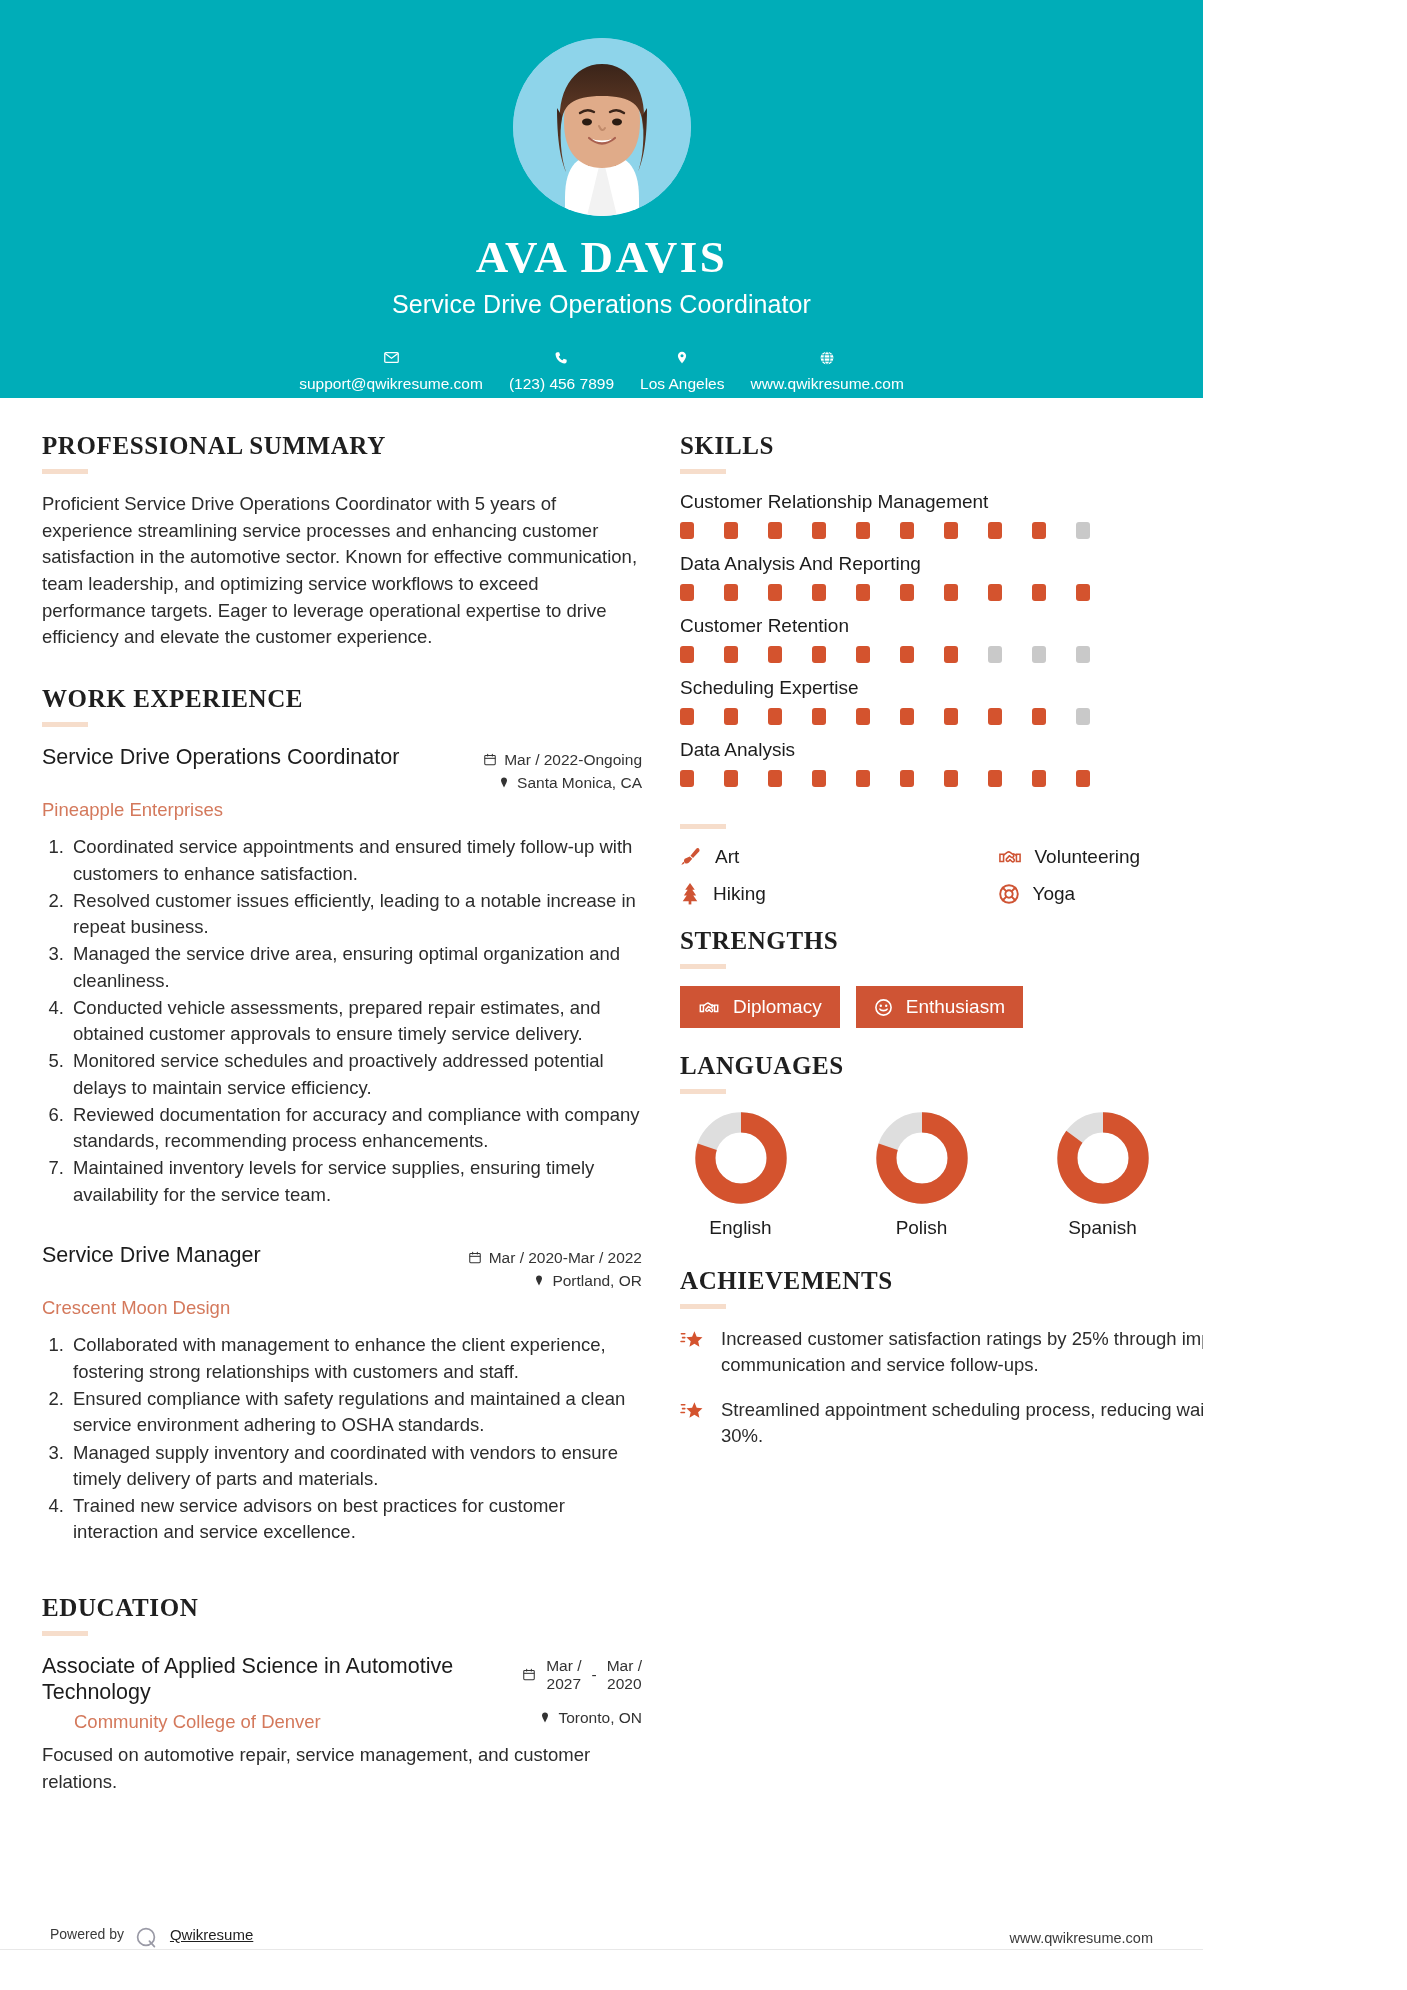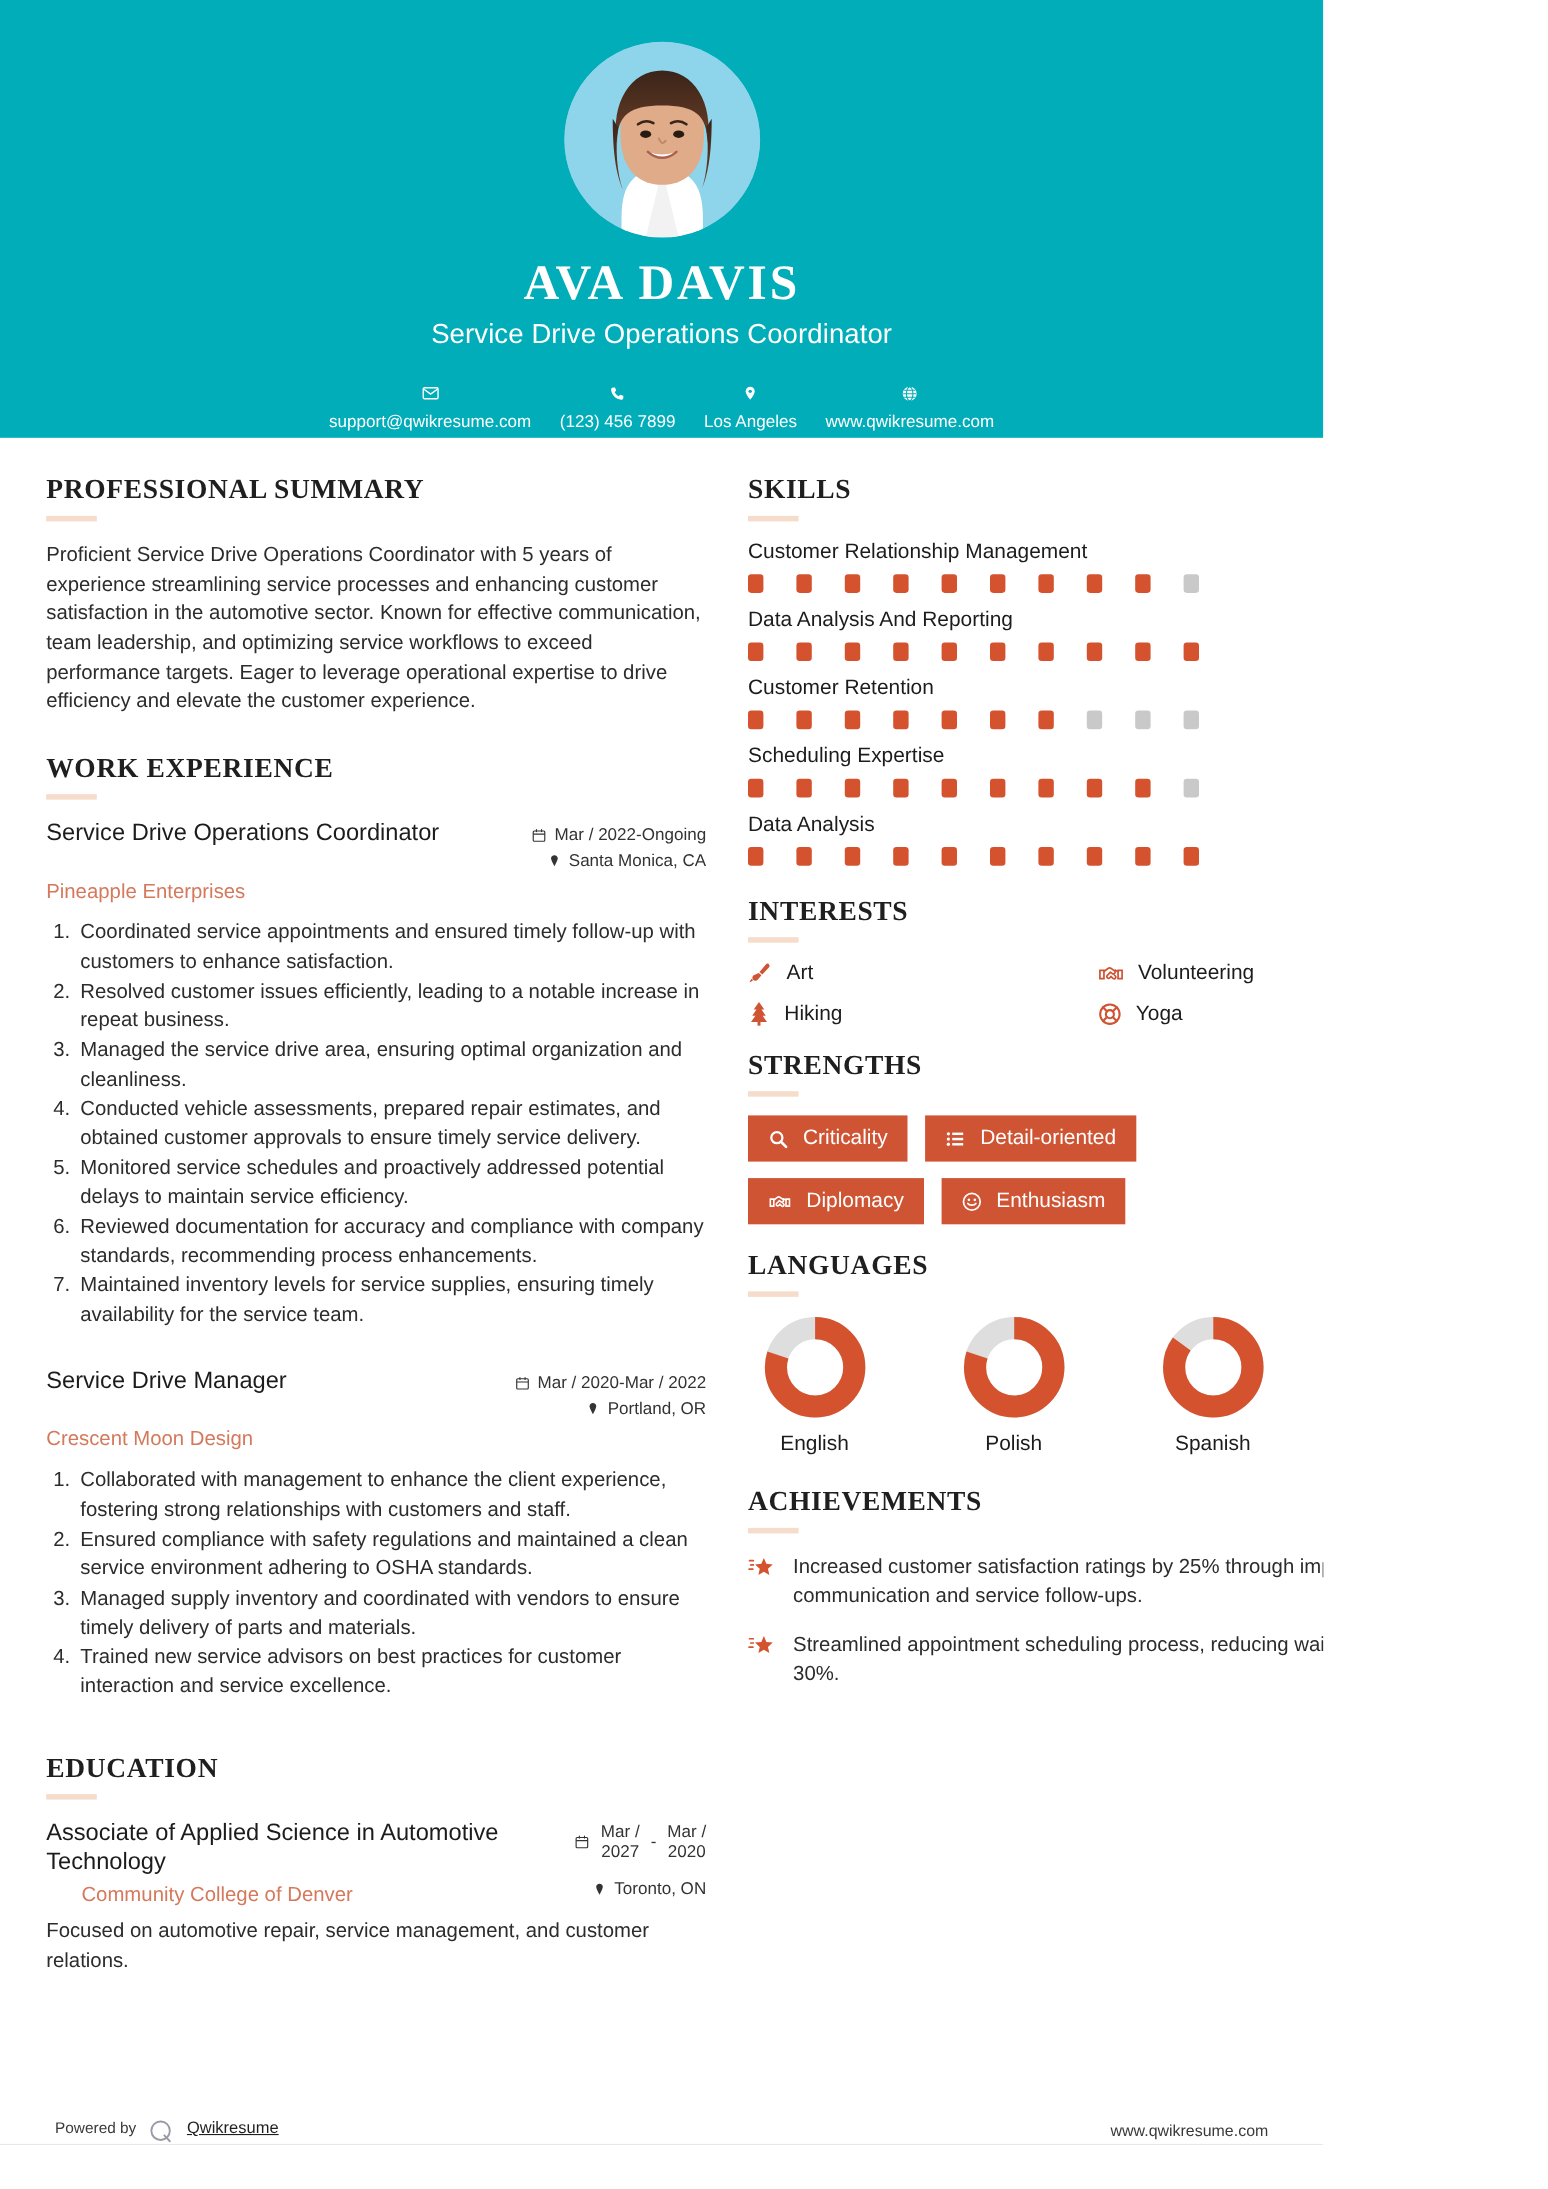--- a/index.html
+++ b/index.html
@@ -540,21 +540,20 @@
               <span class="dot on"></span>
               <span class="dot on"></span>
               <span class="dot on"></span>
             </div>
         </div>
       </div>
 
       <div style="height:14px"></div>
 
       <div class="sec">
-        <div class="sec-title">INTERESTS</div>
         <div class="sec-rule"></div>
         <div class="interests-grid">
 
           <div class="interest">
             <svg width="22" height="22" viewBox="0 0 24 24">
               <path d="M20.5 2.6 C19.6 1.9 18.4 2.1 17.7 3 L11.4 10.6 L14.2 13 L20.9 5.9 C21.7 5.1 21.4 3.4 20.5 2.6 Z" fill="#cf5434"></path>
               <path d="M10.6 11.4 L13.4 13.8 L9.8 18 C8.6 19.4 6.6 19.6 5.3 18.5 C4 17.4 4 15.4 5.2 14 Z" fill="#cf5434"></path>
               <path d="M5 18.6 C4 19.6 2.6 20.4 1.5 20.6 C2 19.6 2.8 18.2 3.7 17.3 Z" fill="#cf5434"></path>
             </svg>
             <span>Art</span>
@@ -591,40 +590,20 @@
         </div>
       </div>
 
       <div style="height:16px"></div>
 
       <div class="sec">
         <div class="sec-title">STRENGTHS</div>
         <div class="sec-rule"></div>
 
         <div class="strength-rows">
-          <div class="strength-row">
-            <div class="chip">
-              <svg width="19" height="19" viewBox="0 0 24 24">
-                <circle cx="10.4" cy="10.4" r="6.4" fill="none" stroke="#ffffff" stroke-width="2.6"></circle>
-                <path d="M15.4 15.4 L21 21" stroke="#ffffff" stroke-width="3" stroke-linecap="round"></path>
-              </svg>
-              <span>Criticality</span>
-            </div>
-            <div class="chip">
-              <svg width="19" height="19" viewBox="0 0 24 24">
-                <circle cx="4" cy="6" r="1.9" fill="#ffffff"></circle>
-                <circle cx="4" cy="12" r="1.9" fill="#ffffff"></circle>
-                <circle cx="4" cy="18" r="1.9" fill="#ffffff"></circle>
-                <rect x="8.4" y="4.6" width="12.6" height="2.8" fill="#ffffff"></rect>
-                <rect x="8.4" y="10.6" width="12.6" height="2.8" fill="#ffffff"></rect>
-                <rect x="8.4" y="16.6" width="12.6" height="2.8" fill="#ffffff"></rect>
-              </svg>
-              <span>Detail-oriented</span>
-            </div>
-          </div>
 
           <div class="strength-row">
             <div class="chip">
               <svg width="22" height="19" viewBox="0 0 26 24">
                 <path d="M2 9 h4 v8 h-4 z" fill="none" stroke="#ffffff" stroke-width="1.8"></path>
                 <path d="M24 9 h-4 v8 h4 z" fill="none" stroke="#ffffff" stroke-width="1.8"></path>
                 <path d="M6 10 L10 7 C11 6.3 12.2 6.3 13.2 7 L16.5 9.4 C17.3 10 17.3 11.2 16.6 11.9 C16 12.5 15 12.6 14.3 12.1 L12.4 10.8" fill="none" stroke="#ffffff" stroke-width="1.8" stroke-linecap="round" stroke-linejoin="round"></path>
                 <path d="M20 10.2 L17 8.6" fill="none" stroke="#ffffff" stroke-width="1.8" stroke-linecap="round"></path>
                 <path d="M12.4 10.8 L9.4 13.8 C8.7 14.5 8.7 15.6 9.4 16.2 C10 16.8 11.1 16.8 11.8 16.2 L13 15" fill="none" stroke="#ffffff" stroke-width="1.8" stroke-linecap="round" stroke-linejoin="round"></path>
                 <path d="M13 15 L15 16.8 C15.7 17.4 16.8 17.3 17.4 16.6 C18 15.9 17.9 14.9 17.2 14.3 L16.6 13.8" fill="none" stroke="#ffffff" stroke-width="1.8" stroke-linecap="round"></path>

